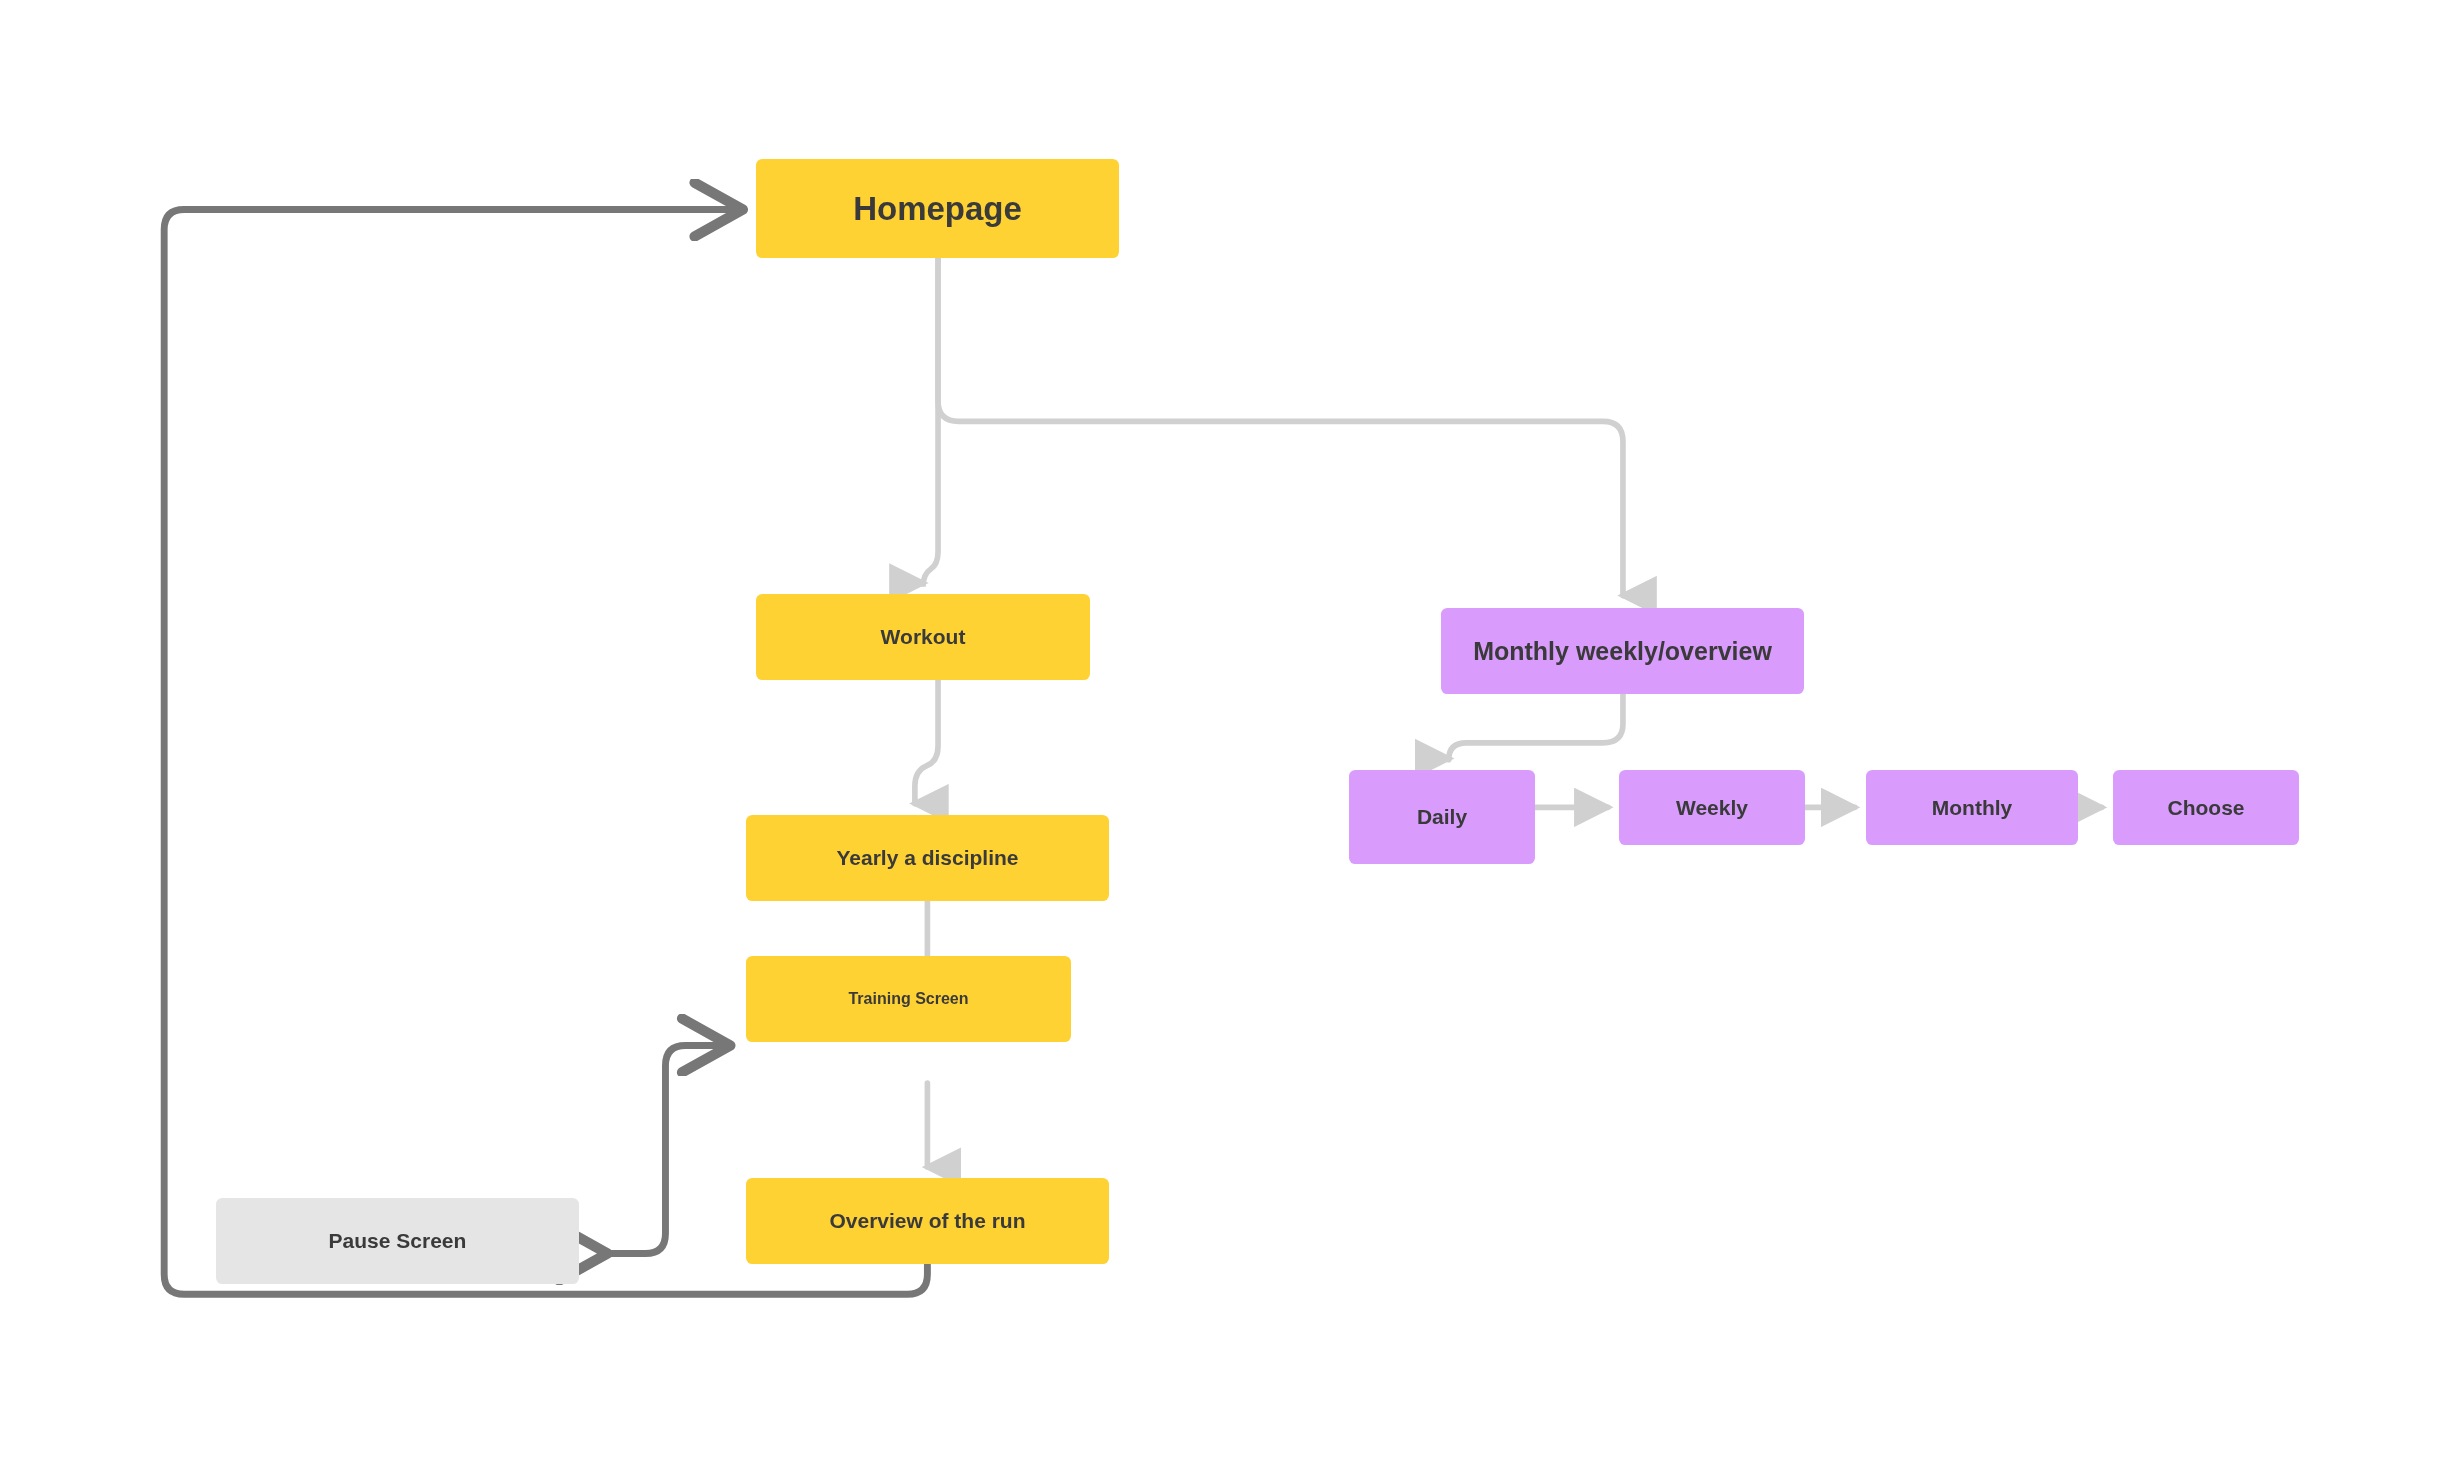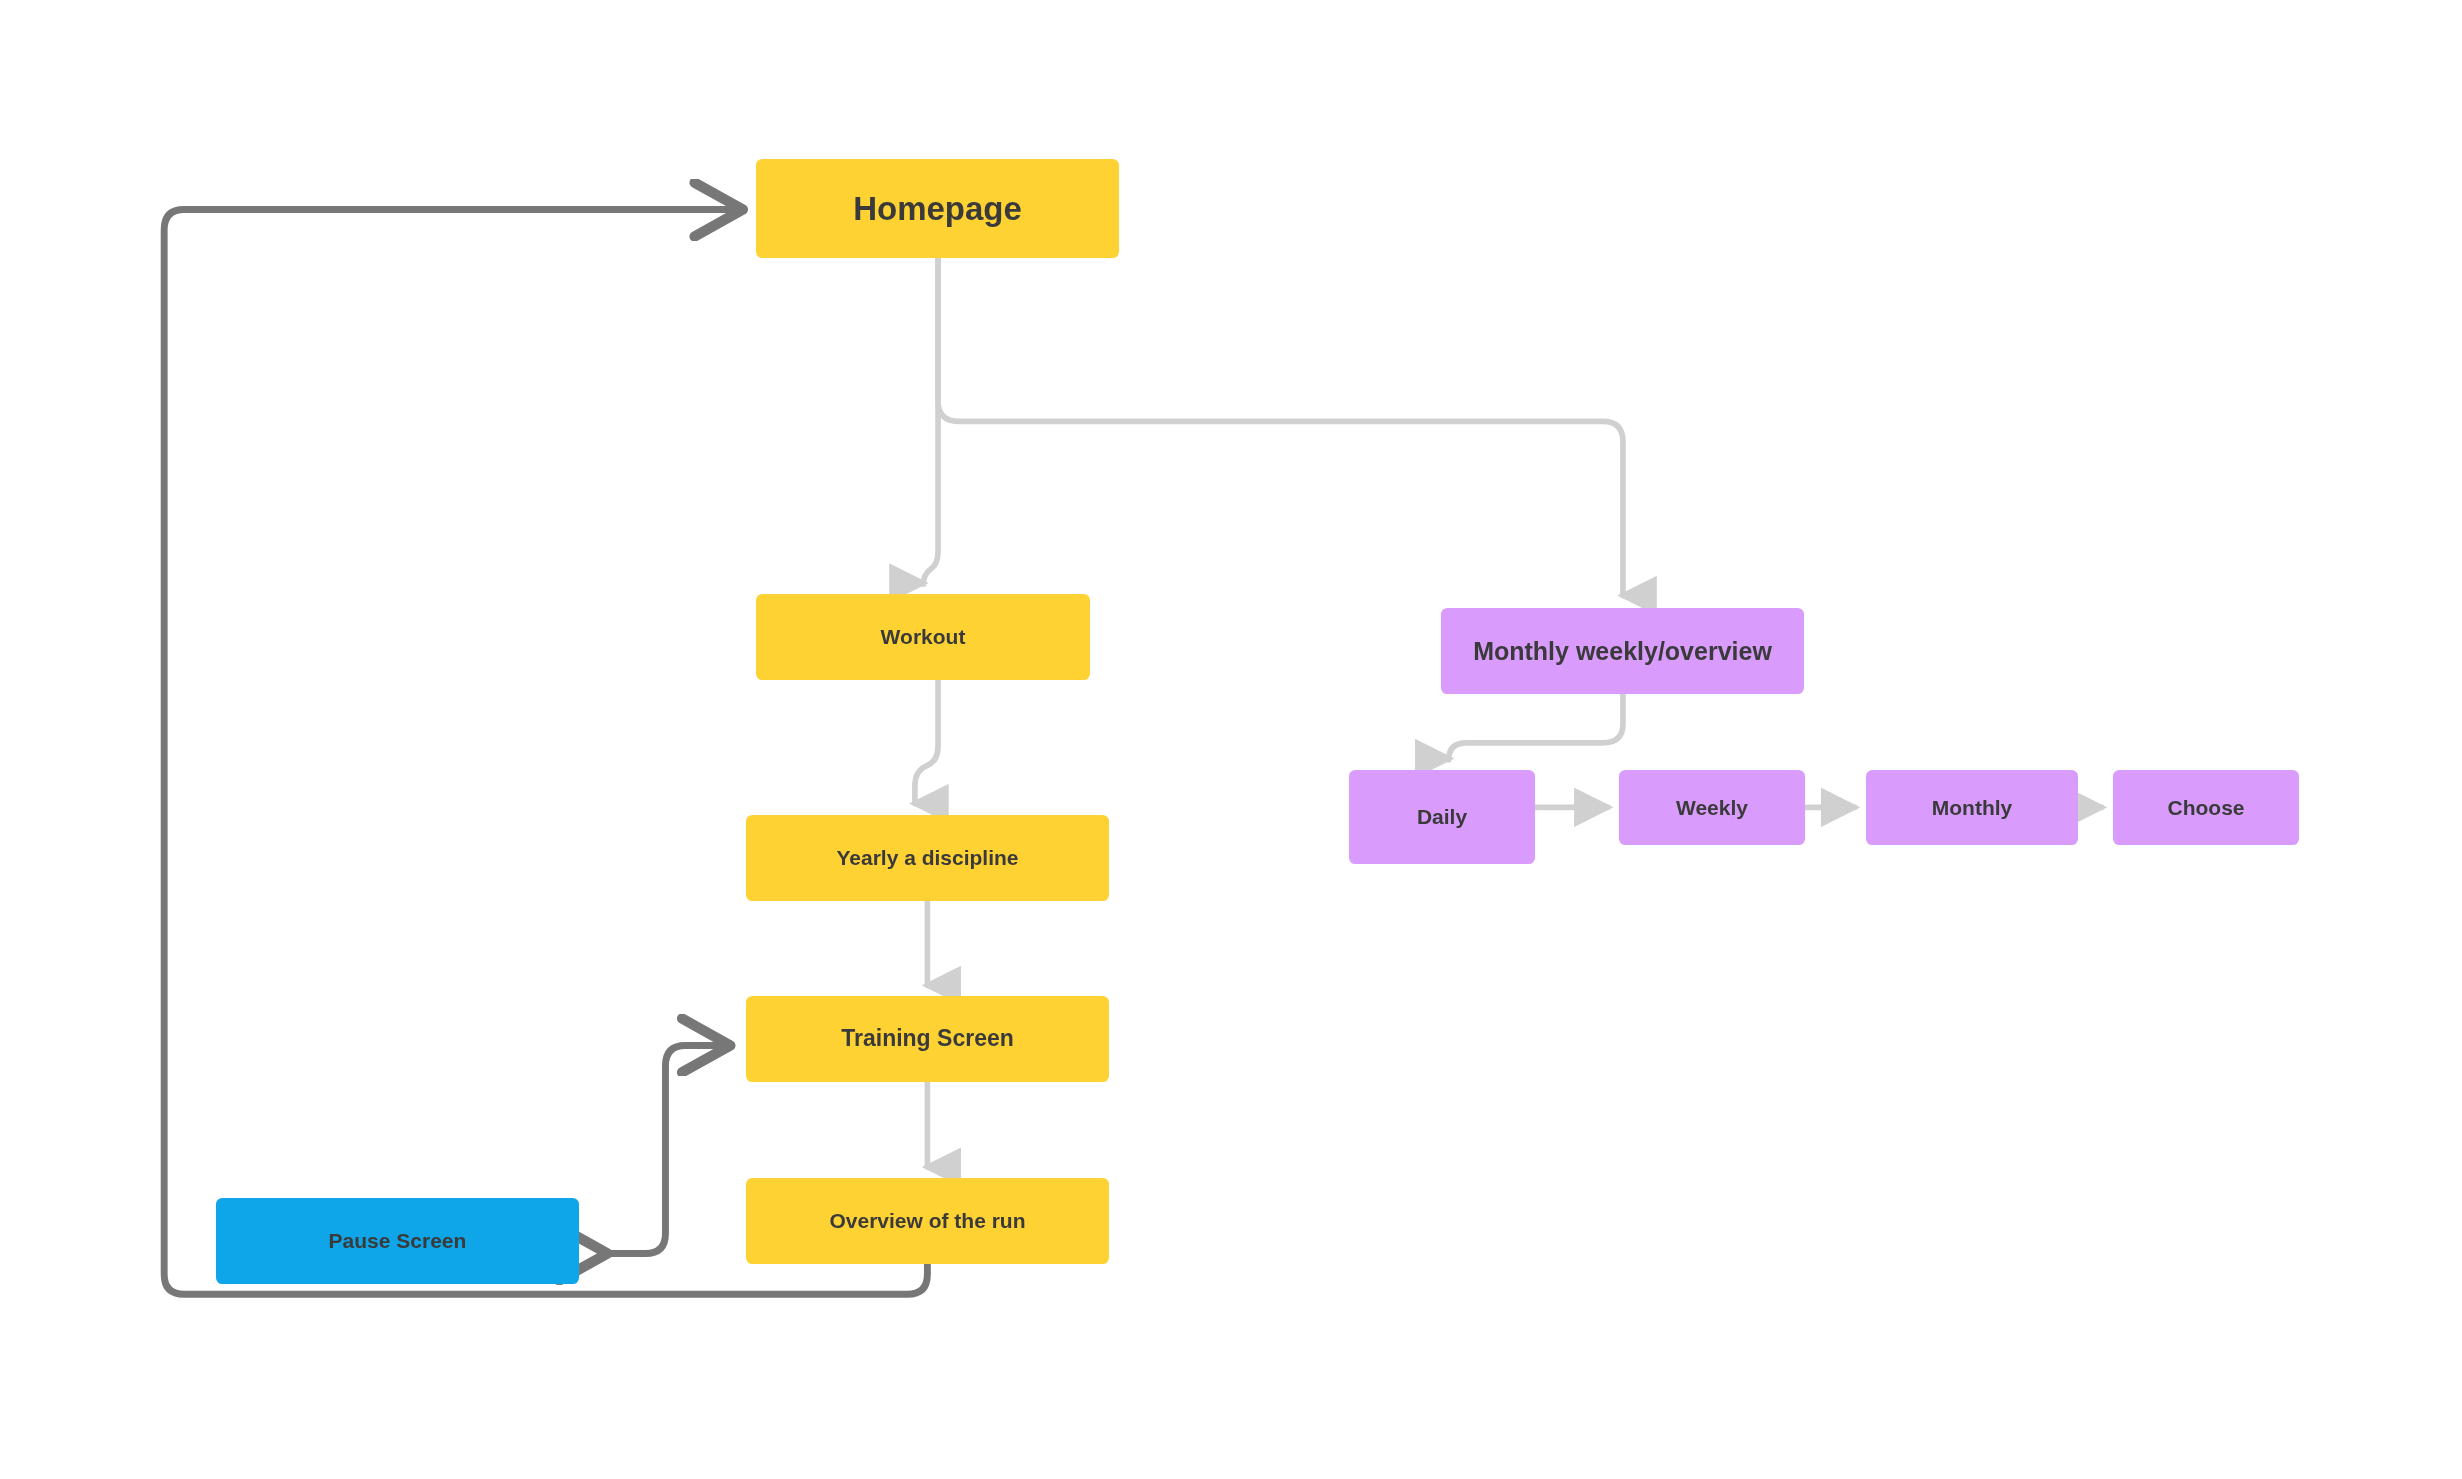--- a/index.html
+++ b/index.html
@@ -34,21 +34,21 @@
     border-radius: 6.3px;
     text-align: center;
     line-height: 1.2;
     color: #3a3a3a;
     font-weight: bold;
     padding: 2.5px 11.3px;
     z-index: 2;
   }
   .node.yellow { background: #ffd234; }
   .node.purple { background: #d99cfc; }
-  .node.orange { background: #0ea5e9; }
+  .node.orange { background: #e5e5e5; }
   .node .label { pointer-events: none; }
 </style>
 </head>
 <body>
 
 <div id="canvas">
 
   <svg id="edges" viewBox="0 0 3929 2361" xmlns="http://www.w3.org/2000/svg">
     <defs>
       <marker id="arrow-light-down" markerWidth="7" markerHeight="7" refX="3.5" refY="6" orient="auto" markerUnits="strokeWidth">
@@ -90,21 +90,21 @@
   </div>
 
   <div class="node yellow" style="left:756px; top:594px; width:334px; height:86px; font-size:21px;">
     <span class="label">Workout</span>
   </div>
 
   <div class="node yellow" style="left:746px; top:815px; width:363px; height:86px; font-size:21px;">
     <span class="label">Yearly a discipline</span>
   </div>
 
-  <div class="node yellow" style="left:746px; top:996px; width:363px; height:86px; font-size:23px;">
+  <div class="node yellow" style="left:746px; top:956px; width:325px; height:86px; font-size:16px;">
     <span class="label">Training Screen</span>
   </div>
 
   <div class="node yellow" style="left:746px; top:1178px; width:363px; height:86px; font-size:21px;">
     <span class="label">Overview of the run</span>
   </div>
 
   <div class="node orange" style="left:216px; top:1198px; width:363px; height:86px; font-size:21px;">
     <span class="label">Pause Screen</span>
   </div>

